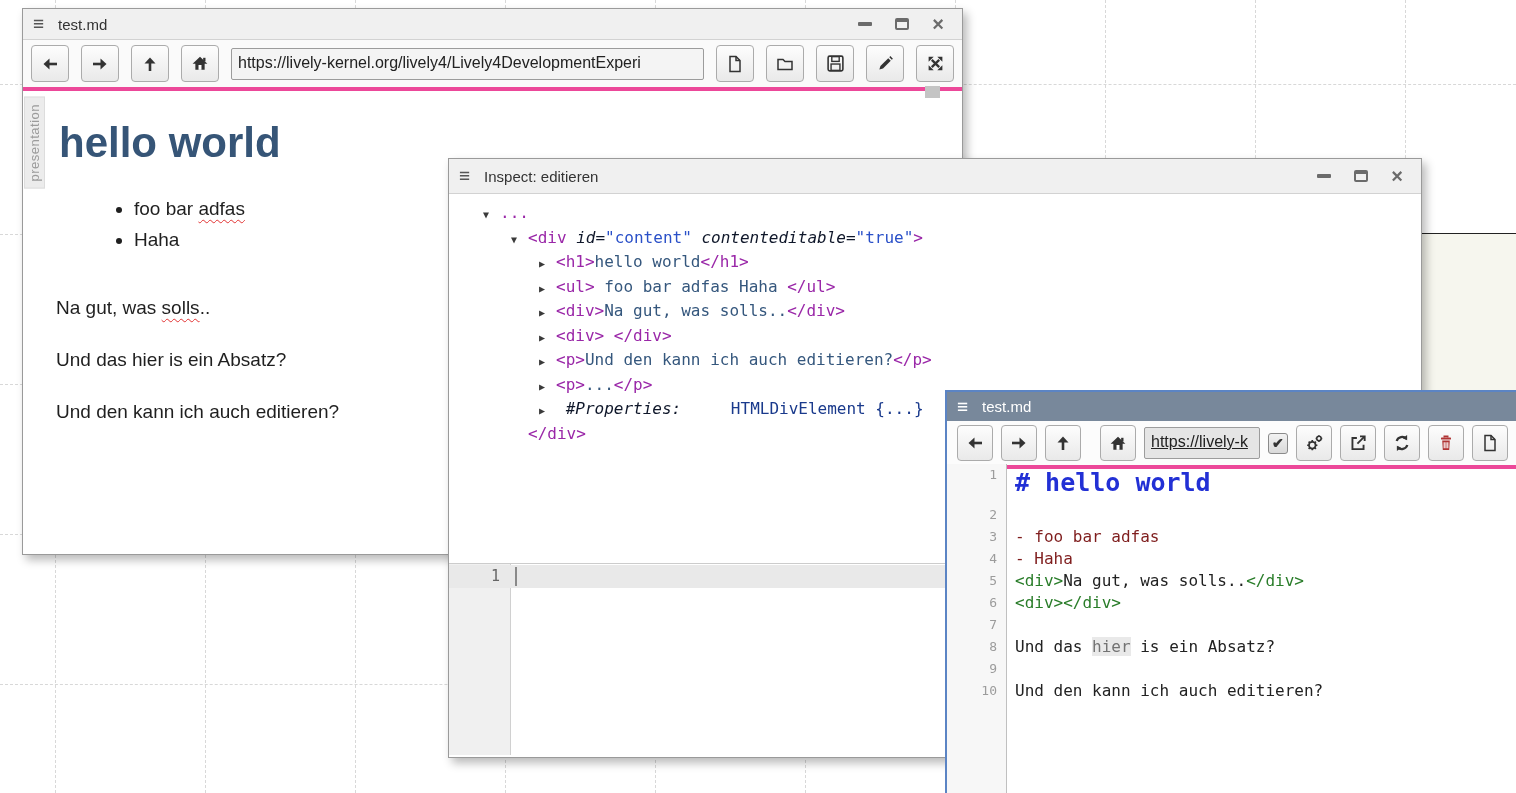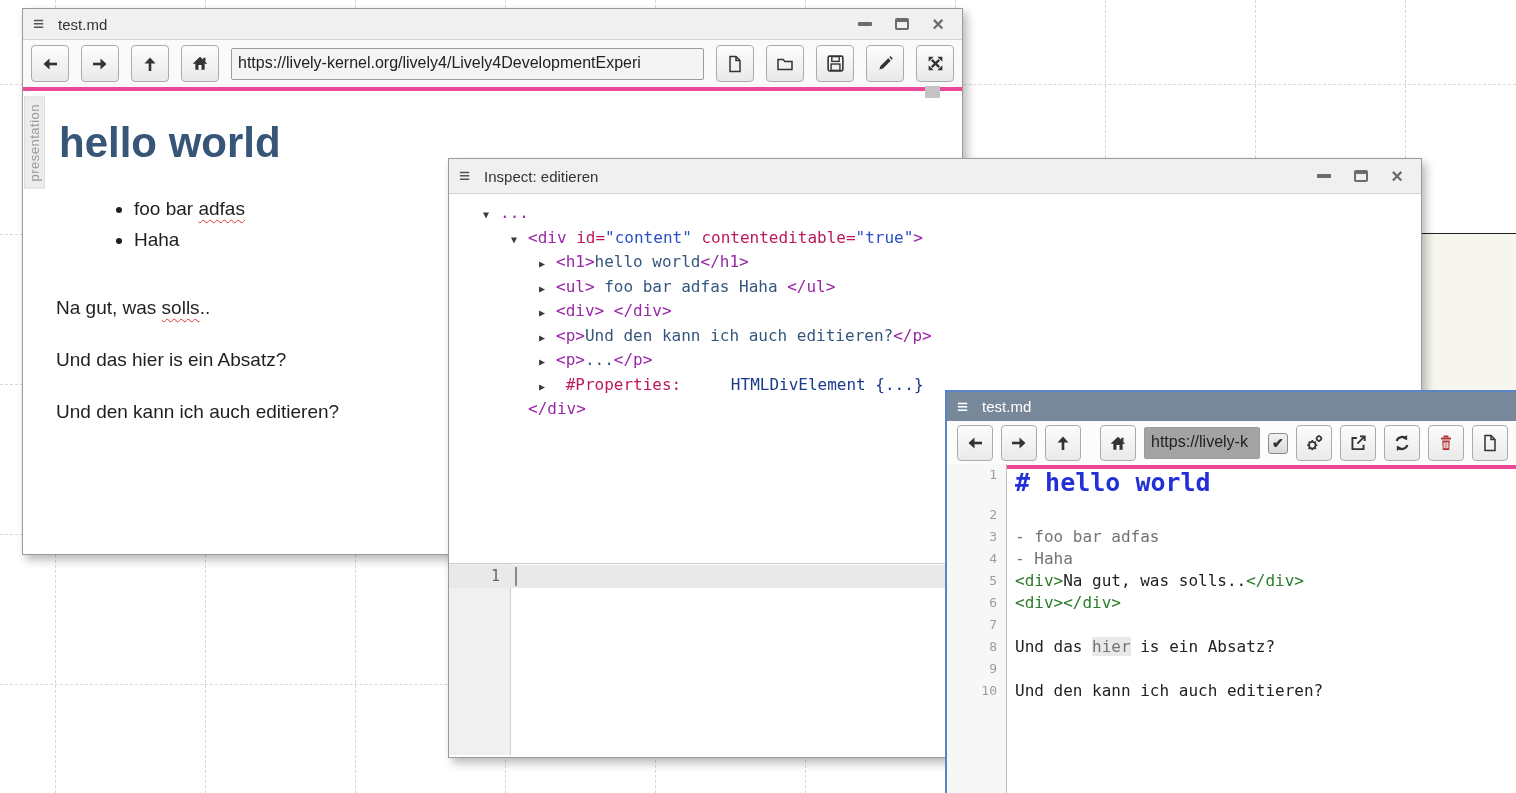--- a/index.html
+++ b/index.html
@@ -49,21 +49,21 @@
     text-decoration-color:#e23333; text-decoration-thickness:1px; text-underline-offset:4px; }
 
   
   #win-inspector { left:448px; top:158px; width:974px; height:600px; z-index:3; }
   #win-inspector .titlebar { height:35px; }
   .tree { padding:8px 0 0 34px; font-family:"DejaVu Sans Mono", monospace; font-size:16px;
     line-height:22.5px; color:#333; }
   .tree-row { white-space:pre; }
   .tree-marker { display:inline-block; width:17px; font-size:10px; color:#3a3a3a; }
   .tk-tag  { color:#9a27a8; }
-  .tk-attr { color:#be185d; }
+  .tk-attr { color:#0f172a;font-style:italic; }
   .tk-val  { color:#2a50c8; }
   .tk-text { color:#35577d; }
   .tk-cls  { color:#1a3a8c;padding-left:40px; }
   .tk-dots { color:#9a27a8; }
   .tk-plain{ color:#444; }
   .insp-editor { position:absolute; left:0; right:0; top:404px; bottom:2px;
     border-top:1px solid #ccc; display:flex; }
   .insp-gutter { width:62px; background:#f0f0f0; border-right:1px solid #d0d0d0; flex:none; }
   .insp-activeline { position:absolute; left:0; right:0; top:1px; height:23px; background:#e9e9e9; }
   .insp-num { position:absolute; left:0; width:62px; top:3px; text-align:right; padding-right:11px;
@@ -75,35 +75,35 @@
     background:#f6f6ee; border-top:1px solid #222; z-index:1; }
 
   
   #win-md-editor { left:945px; top:390px; width:575px; height:410px; z-index:4;
     border:2px solid #5b84c4; box-shadow:none; }
   #win-md-editor .titlebar { height:29px; background:#78889b; border-bottom:none; }
   #win-md-editor .titlebar .hamburger { color:#fff; }
   #win-md-editor .titlebar .wtitle { color:#fff; }
   #win-md-editor .toolbar { gap:8px; padding:4px 10px; background:#fcfcfc; }
   #win-md-editor .tbtn { width:36px; height:36px; }
-  #win-md-editor .urlfield { width:121px; background:#a3a3a3; }
+  #win-md-editor .urlfield { width:121px; background:#e5e5e5;text-decoration:underline; }
   .chk { width:21px; height:21px; border:1px solid #8a8a8a; border-radius:3px;
     background:linear-gradient(#f2f2f2,#d9d9d9); display:flex; align-items:center;
     justify-content:center; font-size:14px; font-weight:bold; color:#333; }
   .ed3 { position:absolute; left:0; right:0; top:72px; bottom:0; display:flex; flex-direction:column;
     font-family:"DejaVu Sans Mono", monospace; }
   .ed3-row { display:flex; height:22px; }
   .ed3-row.big { height:40px; }
   .ed3-row.fill { flex:1; }
   .ed3-num { width:60px; flex:none; background:#f7f7f7; border-right:1px solid #c0c0c0;
     color:#9c9c9c; text-align:right; padding:3px 9px 0 0; font-size:13px; }
   .ed3-code { padding-left:8px; white-space:pre; font-size:16px; color:#222; padding-top:1px; }
   .big .ed3-code { font-size:25px; font-weight:bold; padding-top:4px; }
   .tk-h   { color:#2230d5; font-weight:bold; }
-  .tk-li  { color:#737373; }
+  .tk-li  { color:#7f1d1d; }
   .tk-htm { color:#2a7d2a; }
   .tk-pl  { color:#222; }
   .tk-hl  { color:#737373; background:#e9e9e9; }
 </style>
 </head>
 <body>
 
 <div>
   <div class="gridline v" style="left:55px"></div>
     <div class="gridline v" style="left:205px"></div>
@@ -219,20 +219,21 @@
       <span class="btn-min"></span>
       <span class="btn-max"></span>
       <span class="btn-close">×</span>
     </span>
   </div>
   <div class="tree">
       <div class="tree-row" style="padding-left: 0px;"><span class="tree-marker">▼</span><span class="tk-dots">...</span></div>
       <div class="tree-row" style="padding-left: 28px;"><span class="tree-marker">▼</span><span class="tk-tag">&lt;div</span><span class="tk-plain"> </span><span class="tk-attr">id=</span><span class="tk-val">"content"</span><span class="tk-plain"> </span><span class="tk-attr">contenteditable=</span><span class="tk-val">"true"</span><span class="tk-tag">&gt;</span></div>
       <div class="tree-row" style="padding-left: 56px;"><span class="tree-marker">▶</span><span class="tk-tag">&lt;h1&gt;</span><span class="tk-text">hello world</span><span class="tk-tag">&lt;/h1&gt;</span></div>
       <div class="tree-row" style="padding-left: 56px;"><span class="tree-marker">▶</span><span class="tk-tag">&lt;ul&gt;</span><span class="tk-text"> foo bar adfas Haha </span><span class="tk-tag">&lt;/ul&gt;</span></div>
+      <div class="tree-row" style="padding-left: 56px;"><span class="tree-marker">▶</span><span class="tk-tag">&lt;div&gt;</span><span class="tk-text">Na gut, was solls..</span><span class="tk-tag">&lt;/div&gt;</span></div>
       <div class="tree-row" style="padding-left: 56px;"><span class="tree-marker">▶</span><span class="tk-tag">&lt;div&gt;</span><span class="tk-text"> </span><span class="tk-tag">&lt;/div&gt;</span></div>
       <div class="tree-row" style="padding-left: 56px;"><span class="tree-marker">▶</span><span class="tk-tag">&lt;p&gt;</span><span class="tk-text">Und den kann ich auch editieren?</span><span class="tk-tag">&lt;/p&gt;</span></div>
       <div class="tree-row" style="padding-left: 56px;"><span class="tree-marker">▶</span><span class="tk-tag">&lt;p&gt;</span><span class="tk-text">...</span><span class="tk-tag">&lt;/p&gt;</span></div>
       <div class="tree-row" style="padding-left: 56px;"><span class="tree-marker">▶</span><span class="tk-attr"> #Properties: </span><span class="tk-cls">HTMLDivElement {...}</span></div>
       <div class="tree-row" style="padding-left: 28px;"><span class="tree-marker"></span><span class="tk-tag">&lt;/div&gt;</span></div>
     </div>
   <div class="insp-editor">
     <div class="insp-gutter"></div>
     <div class="insp-activeline"></div>
     <span class="insp-num">1</span>

